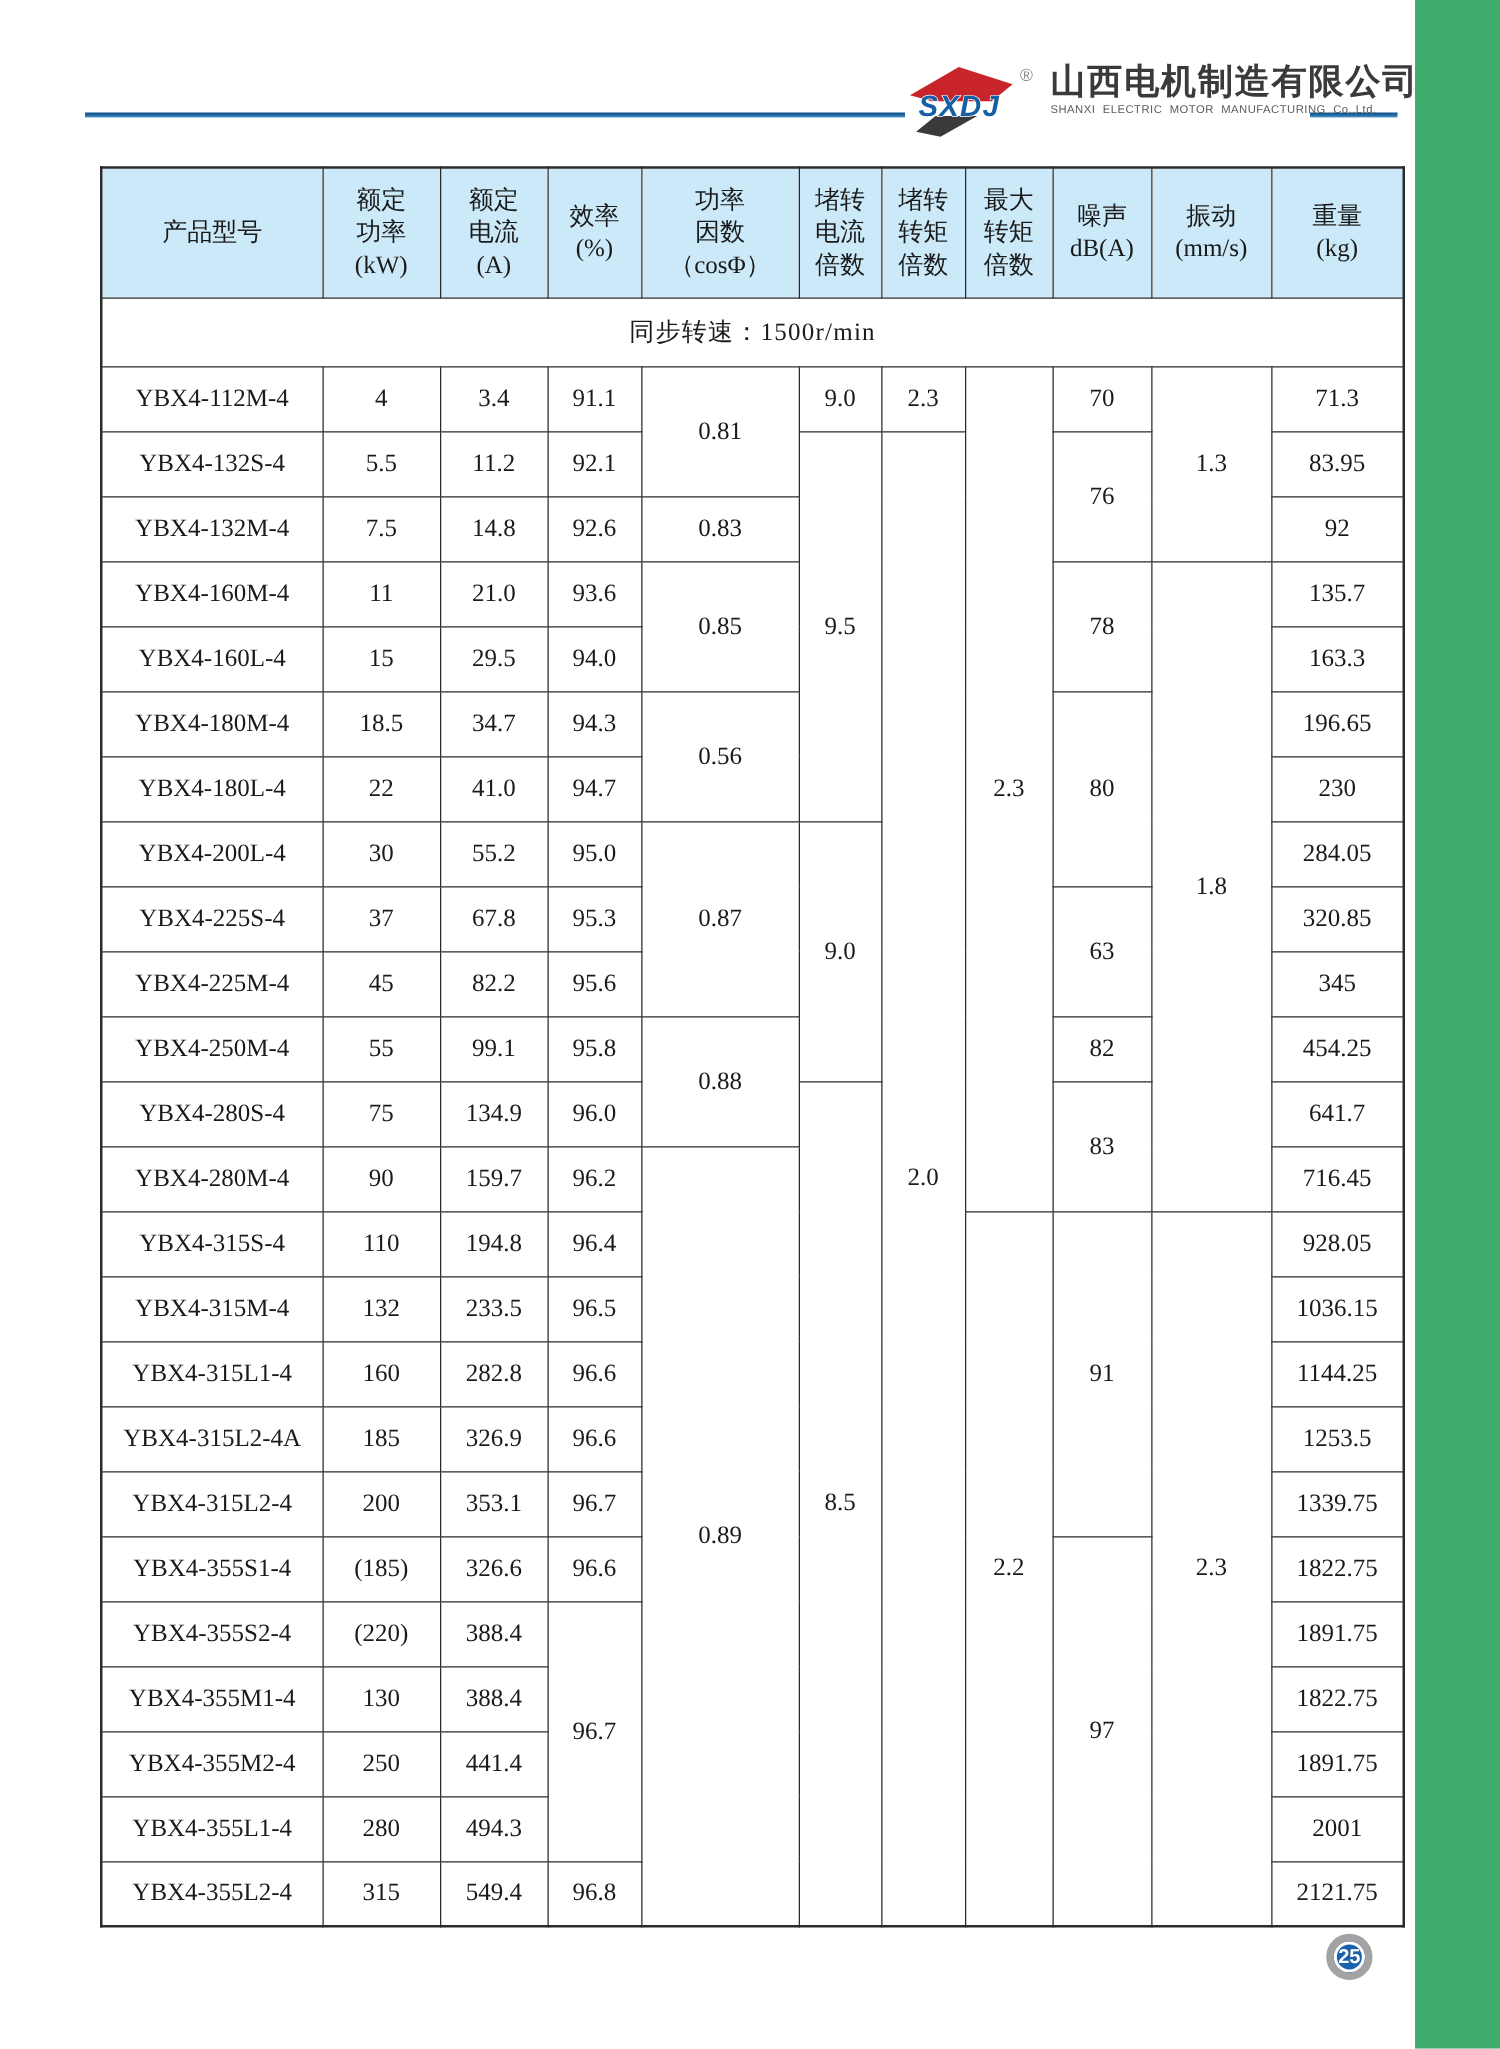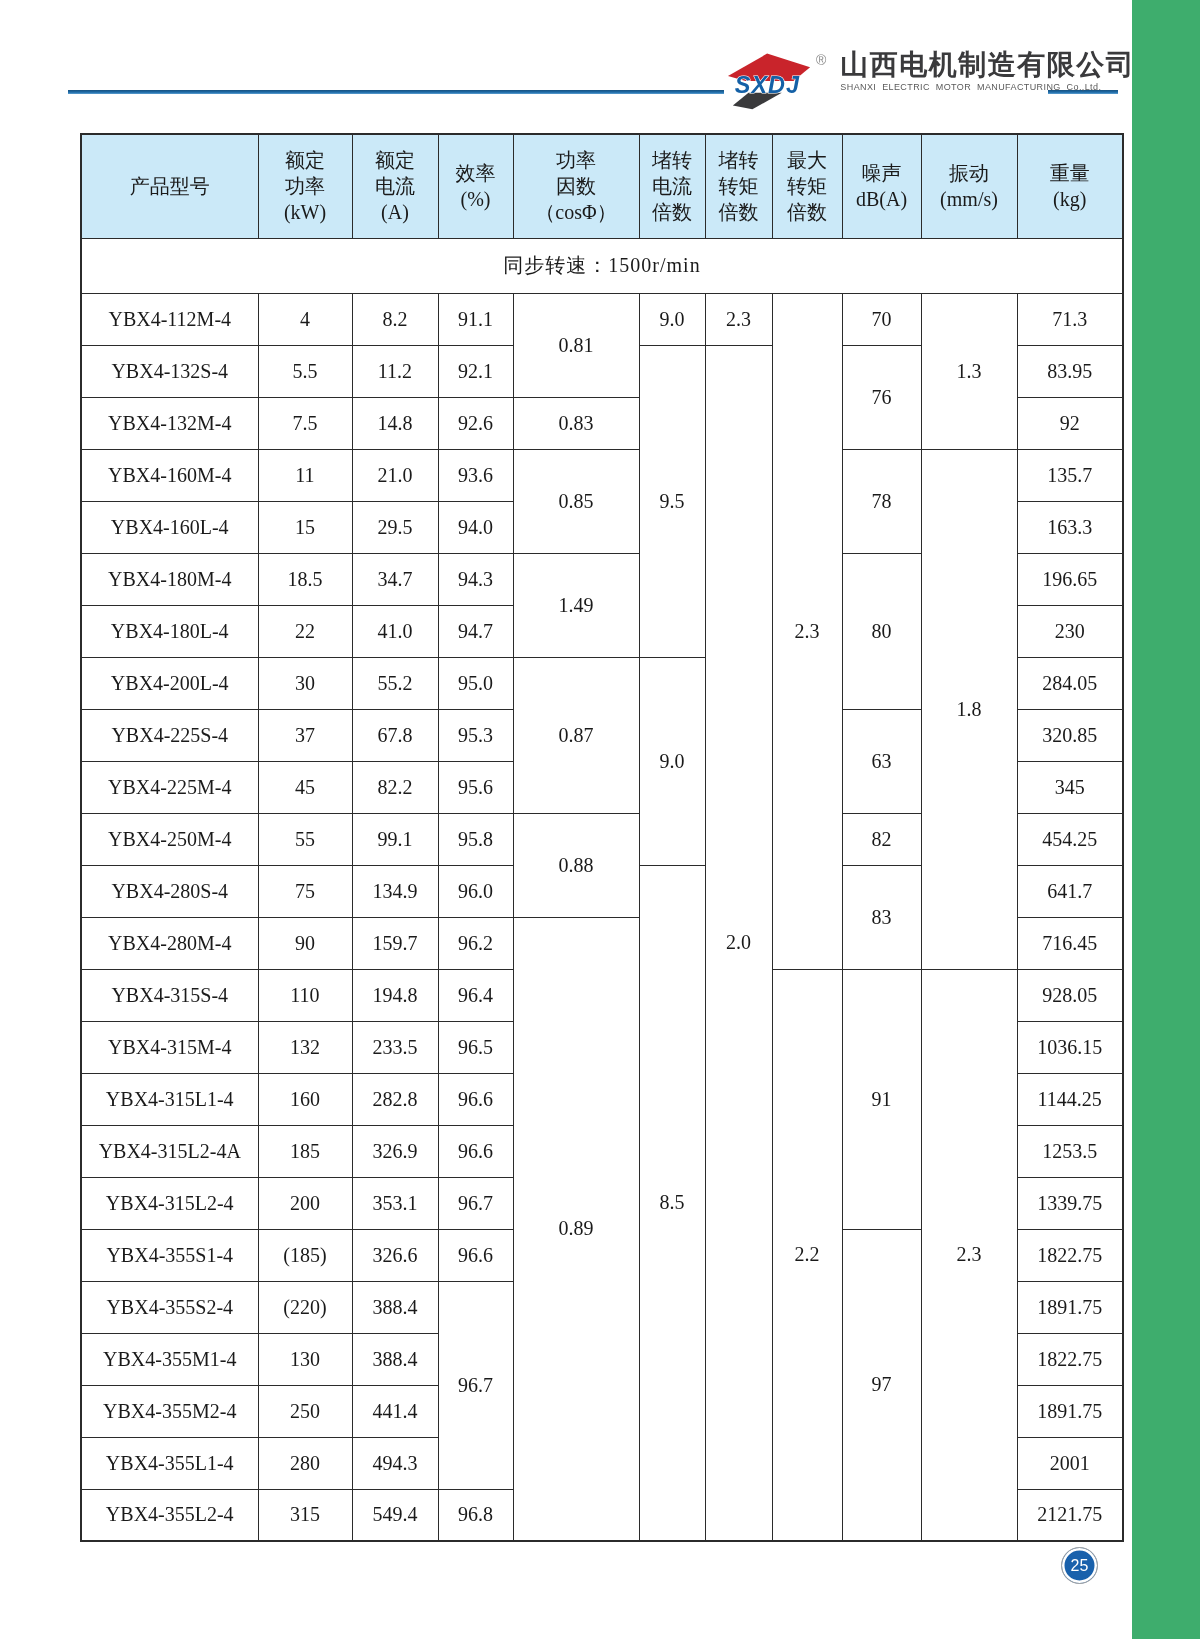--- a/index.html
+++ b/index.html
@@ -72,27 +72,27 @@
   tr.sync-row td { font-size: 21px; letter-spacing: 1px; }
   table.spec tbody tr.data-row { height: 52px; }
   table.spec tbody td { font-size: 20px; background: #ffffff; }
   td.cell-model { font-size: 19px; }
   .badge {
     position: absolute;
     left: 1061px; top: 1547px;
     width: 37px; height: 37px;
     border-radius: 50%;
     background: #1961ac;
-    border: 1px solid #a3a3a3;
+    border: 6px solid #a3a3a3;
     box-shadow: inset 0 0 0 2.5px #ffffff;
     box-sizing: border-box;
     display: flex; align-items: center; justify-content: center;
     color: #ffffff;
     font-family: "Liberation Sans", sans-serif;
-    font-weight: normal; font-size: 16px;
+    font-weight: bold; font-size: 16px;
   }
 </style>
 </head>
 <body>
 
 <div class="page">
 
   <div class="green-strip"></div>
 
   <div class="rule rule-left"></div>
@@ -157,21 +157,21 @@
       </tr>
     </thead>
     <tbody>
       <tr class="sync-row">
         <td colspan="11">同步转速：1500r/min</td>
       </tr>
 
       <tr class="data-row">
         <td class="cell-model">YBX4-112M-4</td>
         <td>4</td>
-        <td>8.2</td>
+        <td>3.4</td>
         <td>91.1</td>
         <td rowspan="2">0.81</td>
         <td>9.0</td>
         <td>2.3</td>
         <td rowspan="13">2.3</td>
         <td>70</td>
         <td rowspan="3">1.3</td>
         <td>71.3</td>
       </tr>
 
@@ -212,21 +212,21 @@
         <td>29.5</td>
         <td>94.0</td>
         <td>163.3</td>
       </tr>
 
       <tr class="data-row">
         <td class="cell-model">YBX4-180M-4</td>
         <td>18.5</td>
         <td>34.7</td>
         <td>94.3</td>
-        <td rowspan="2">1.49</td>
+        <td rowspan="2">0.56</td>
         <td rowspan="3">80</td>
         <td>196.65</td>
       </tr>
 
       <tr class="data-row">
         <td class="cell-model">YBX4-180L-4</td>
         <td>22</td>
         <td>41.0</td>
         <td>94.7</td>
         <td>230</td>

